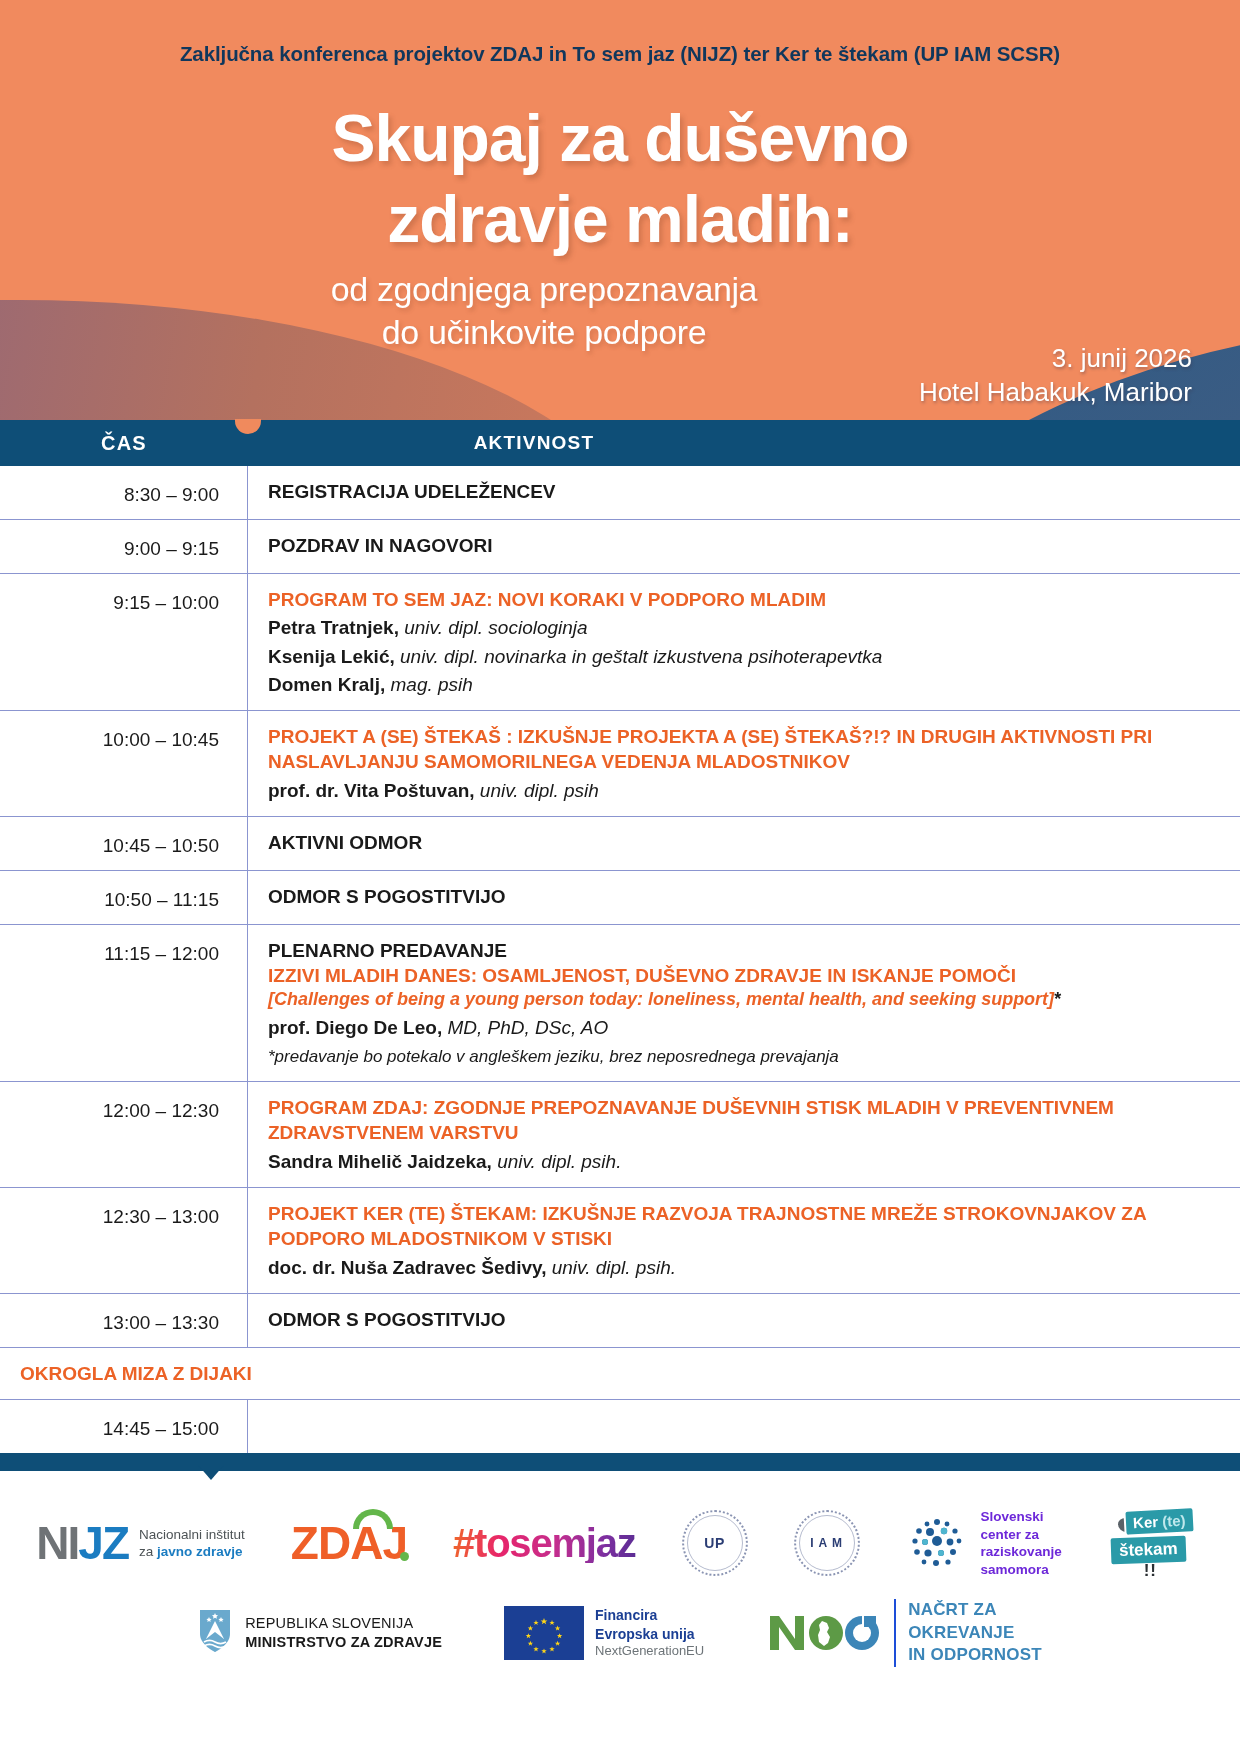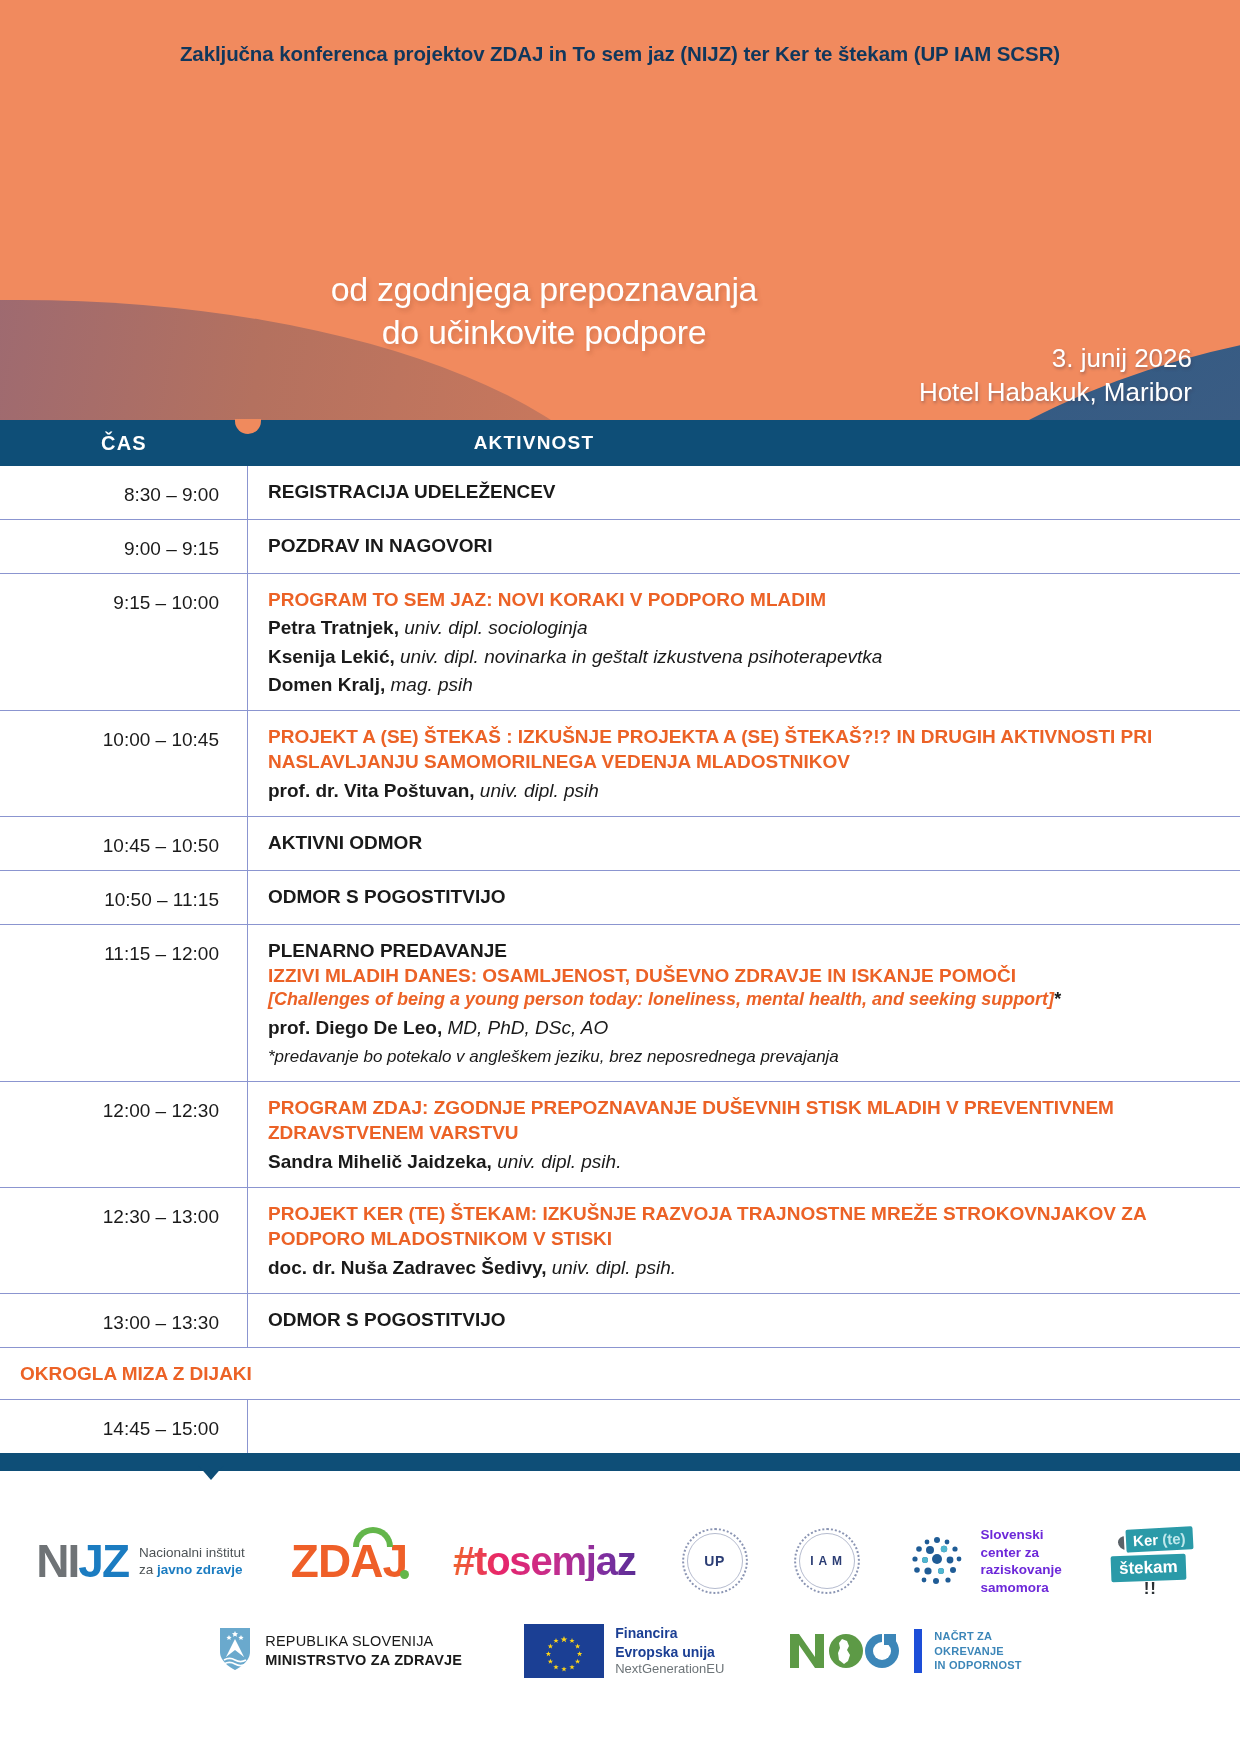--- a/index.html
+++ b/index.html
@@ -170,21 +170,21 @@
     background: #0e4e77;
   }
   .foot-notch {
     position: absolute;
     left: 198px; top: 12px;
     width: 0; height: 0;
     border-left: 13px solid transparent;
     border-right: 13px solid transparent;
     border-top: 15px solid #0e4e77;
   }
-  .logos { width: 1240px; background: #fff; padding-top: 44px; }
+  .logos { width: 1240px; background: #fff; padding-top: 26px; }
   .logo-row-1 {
     display: flex; align-items: center; justify-content: center;
     gap: 46px; height: 92px;
   }
   .logo-row-2 {
     display: flex; align-items: center; justify-content: center;
     gap: 62px; height: 76px; margin-top: 6px;
   }
 
   
@@ -289,37 +289,41 @@
     position: relative; width: 80px; height: 54px;
     background: #1b3f94;
   }
   .eu-txt { font-size: 13px; line-height: 1.3; }
   .eu-txt .b { color: #1b3f94; font-weight: bold; font-size: 14px; }
   .eu-txt .g { color: #6d7478; }
 
   
   .noo { display: flex; align-items: center; gap: 12px; }
   .noo-txt {
-    font-size: 11px; line-height: 1.32; color: #3c86b8;
+    font-size: 17px; line-height: 1.32; color: #3c86b8;
     font-weight: bold; letter-spacing: 0.2px;
-    border-left: 8px solid #1d4ed8; padding-left: 12px;
+    border-left: 2px solid #1d4ed8; padding-left: 12px;
   }
 </style>
 </head>
 <body>
 
 <div class="poster">
 
   <div class="header">
     <div class="hdr-blob-orange"></div>
     <div class="hdr-blob-blue2"></div>
     <div class="hdr-blob-blue"></div>
 
     <div class="kicker">Zaključna konferenca projektov ZDAJ in To sem jaz (NIJZ) ter Ker te štekam (UP IAM SCSR)</div>
 
+    <div class="title-main">
+      <div>Skupaj za duševno</div>
+      <div>zdravje mladih:</div>
+    </div>
 
     <div class="title-sub">
       <div>od zgodnjega prepoznavanja</div>
       <div>do učinkovite podpore</div>
     </div>
 
     <div class="meta">
       <div>3. junij 2026</div>
       <div>Hotel Habakuk, Maribor</div>
     </div>

